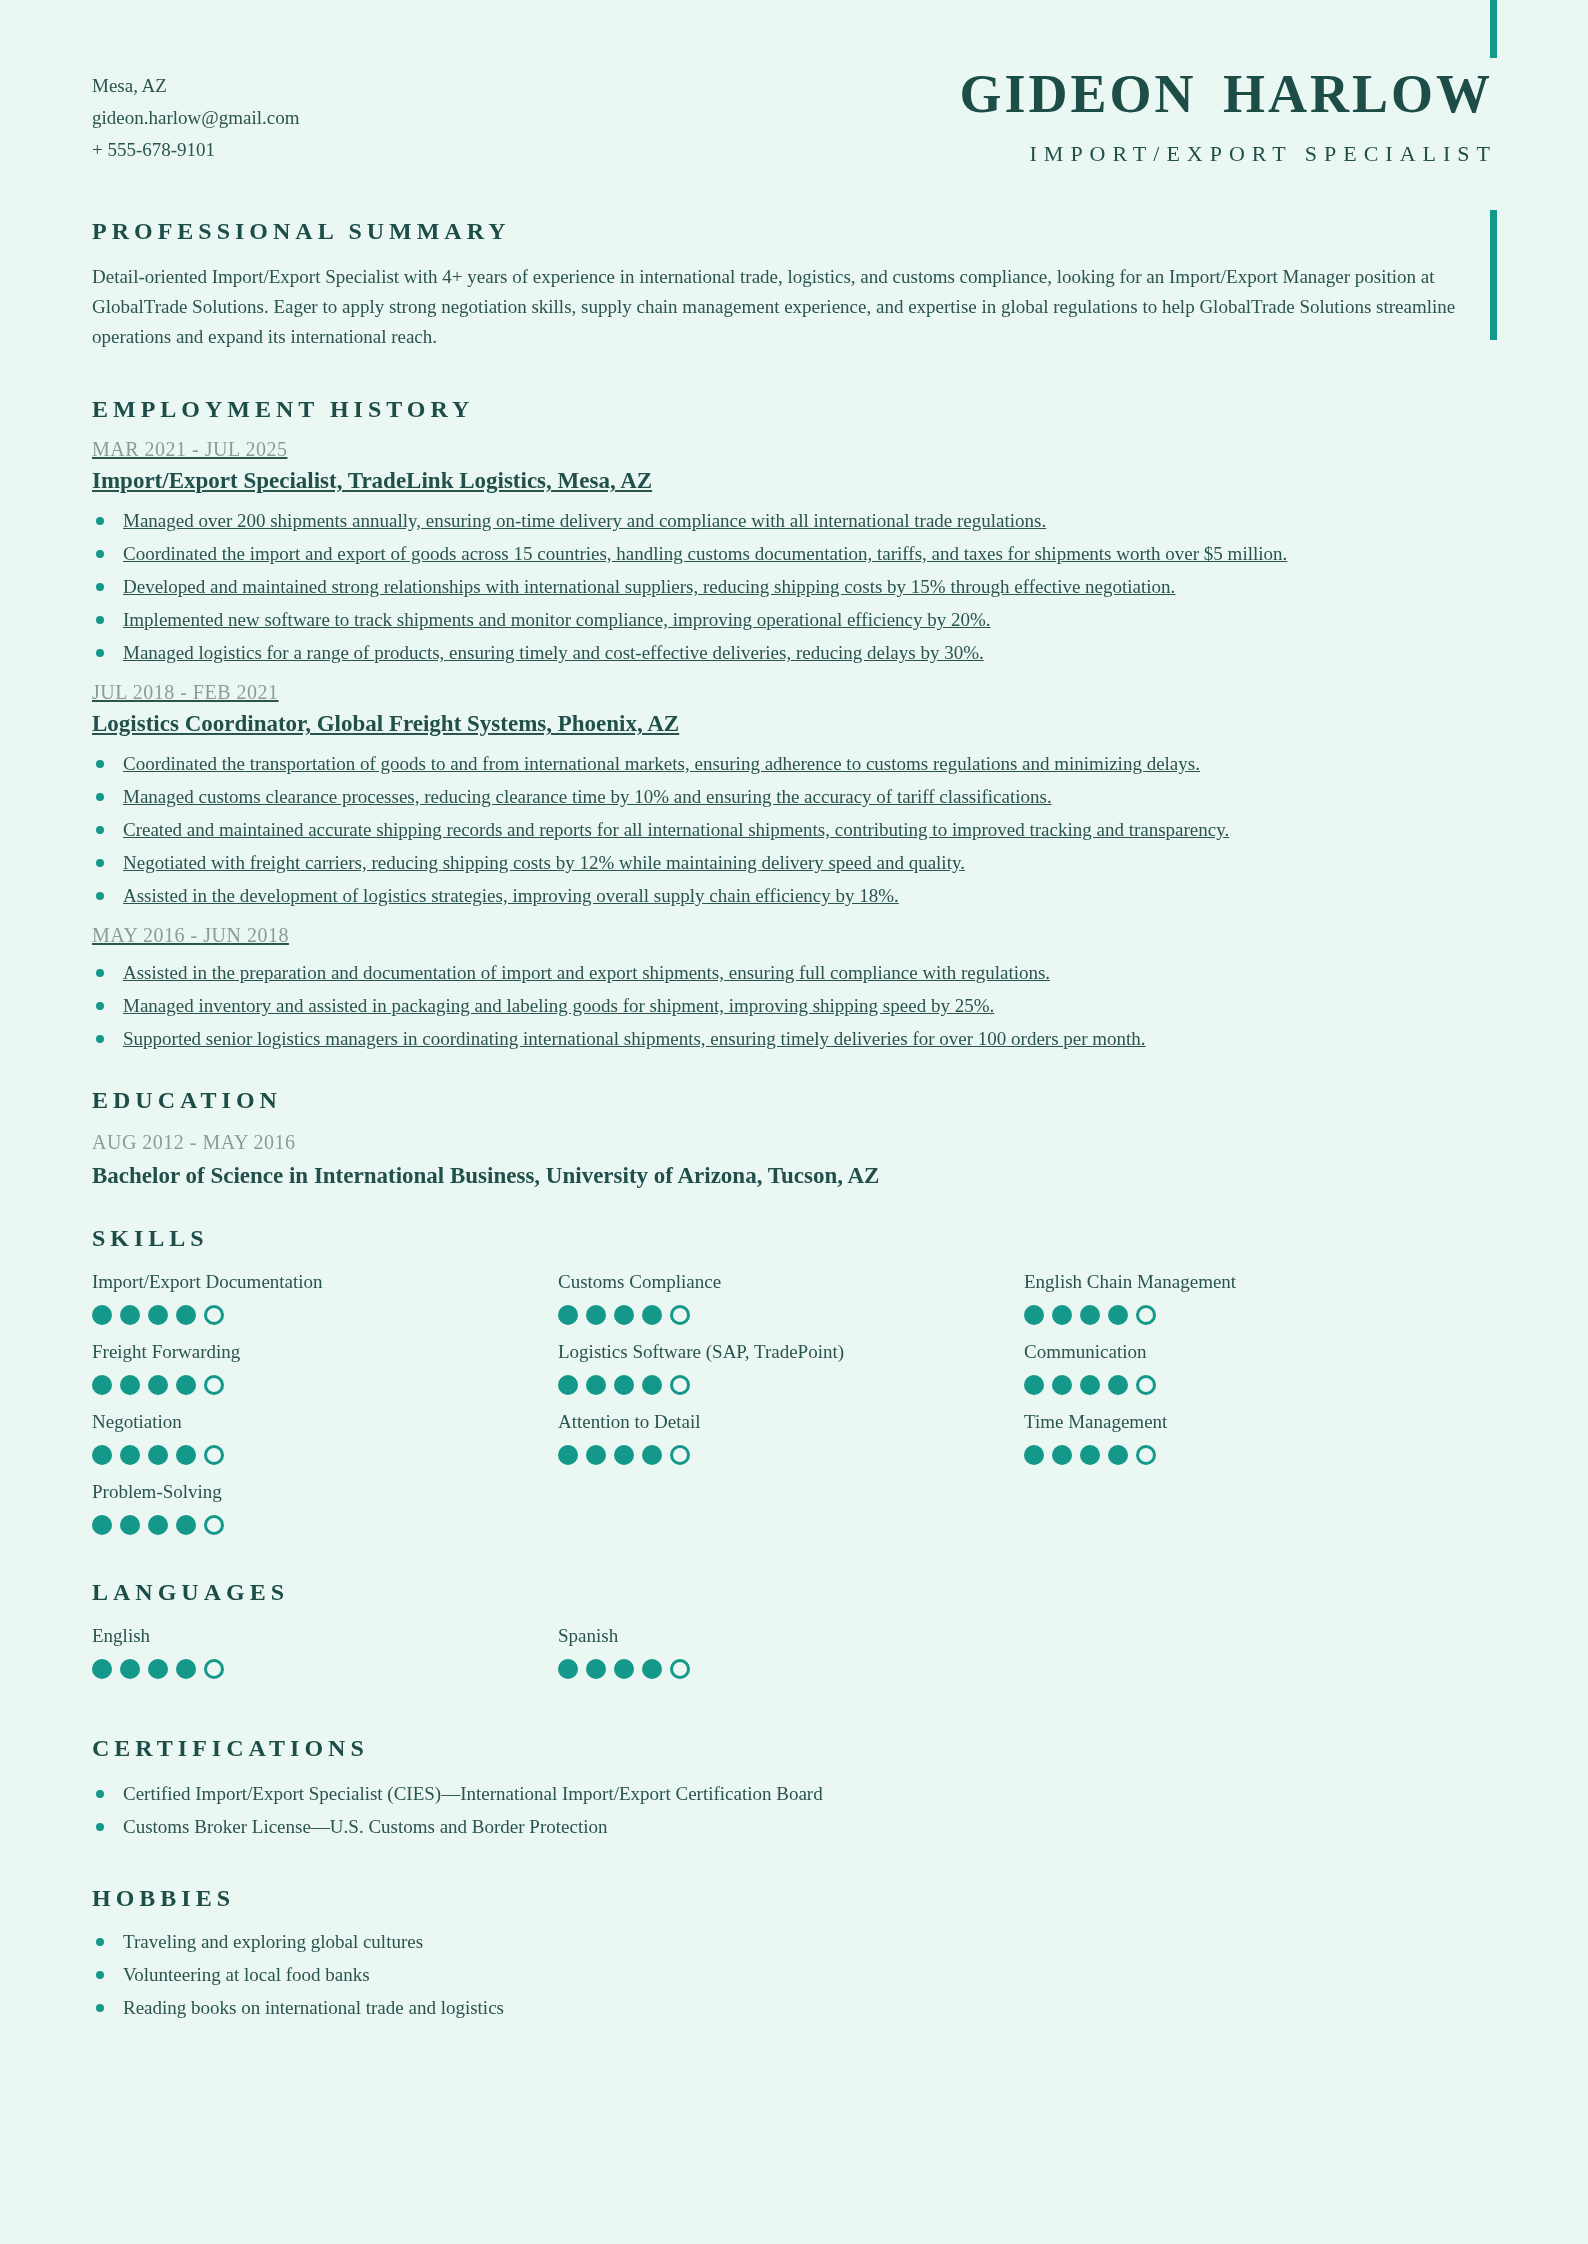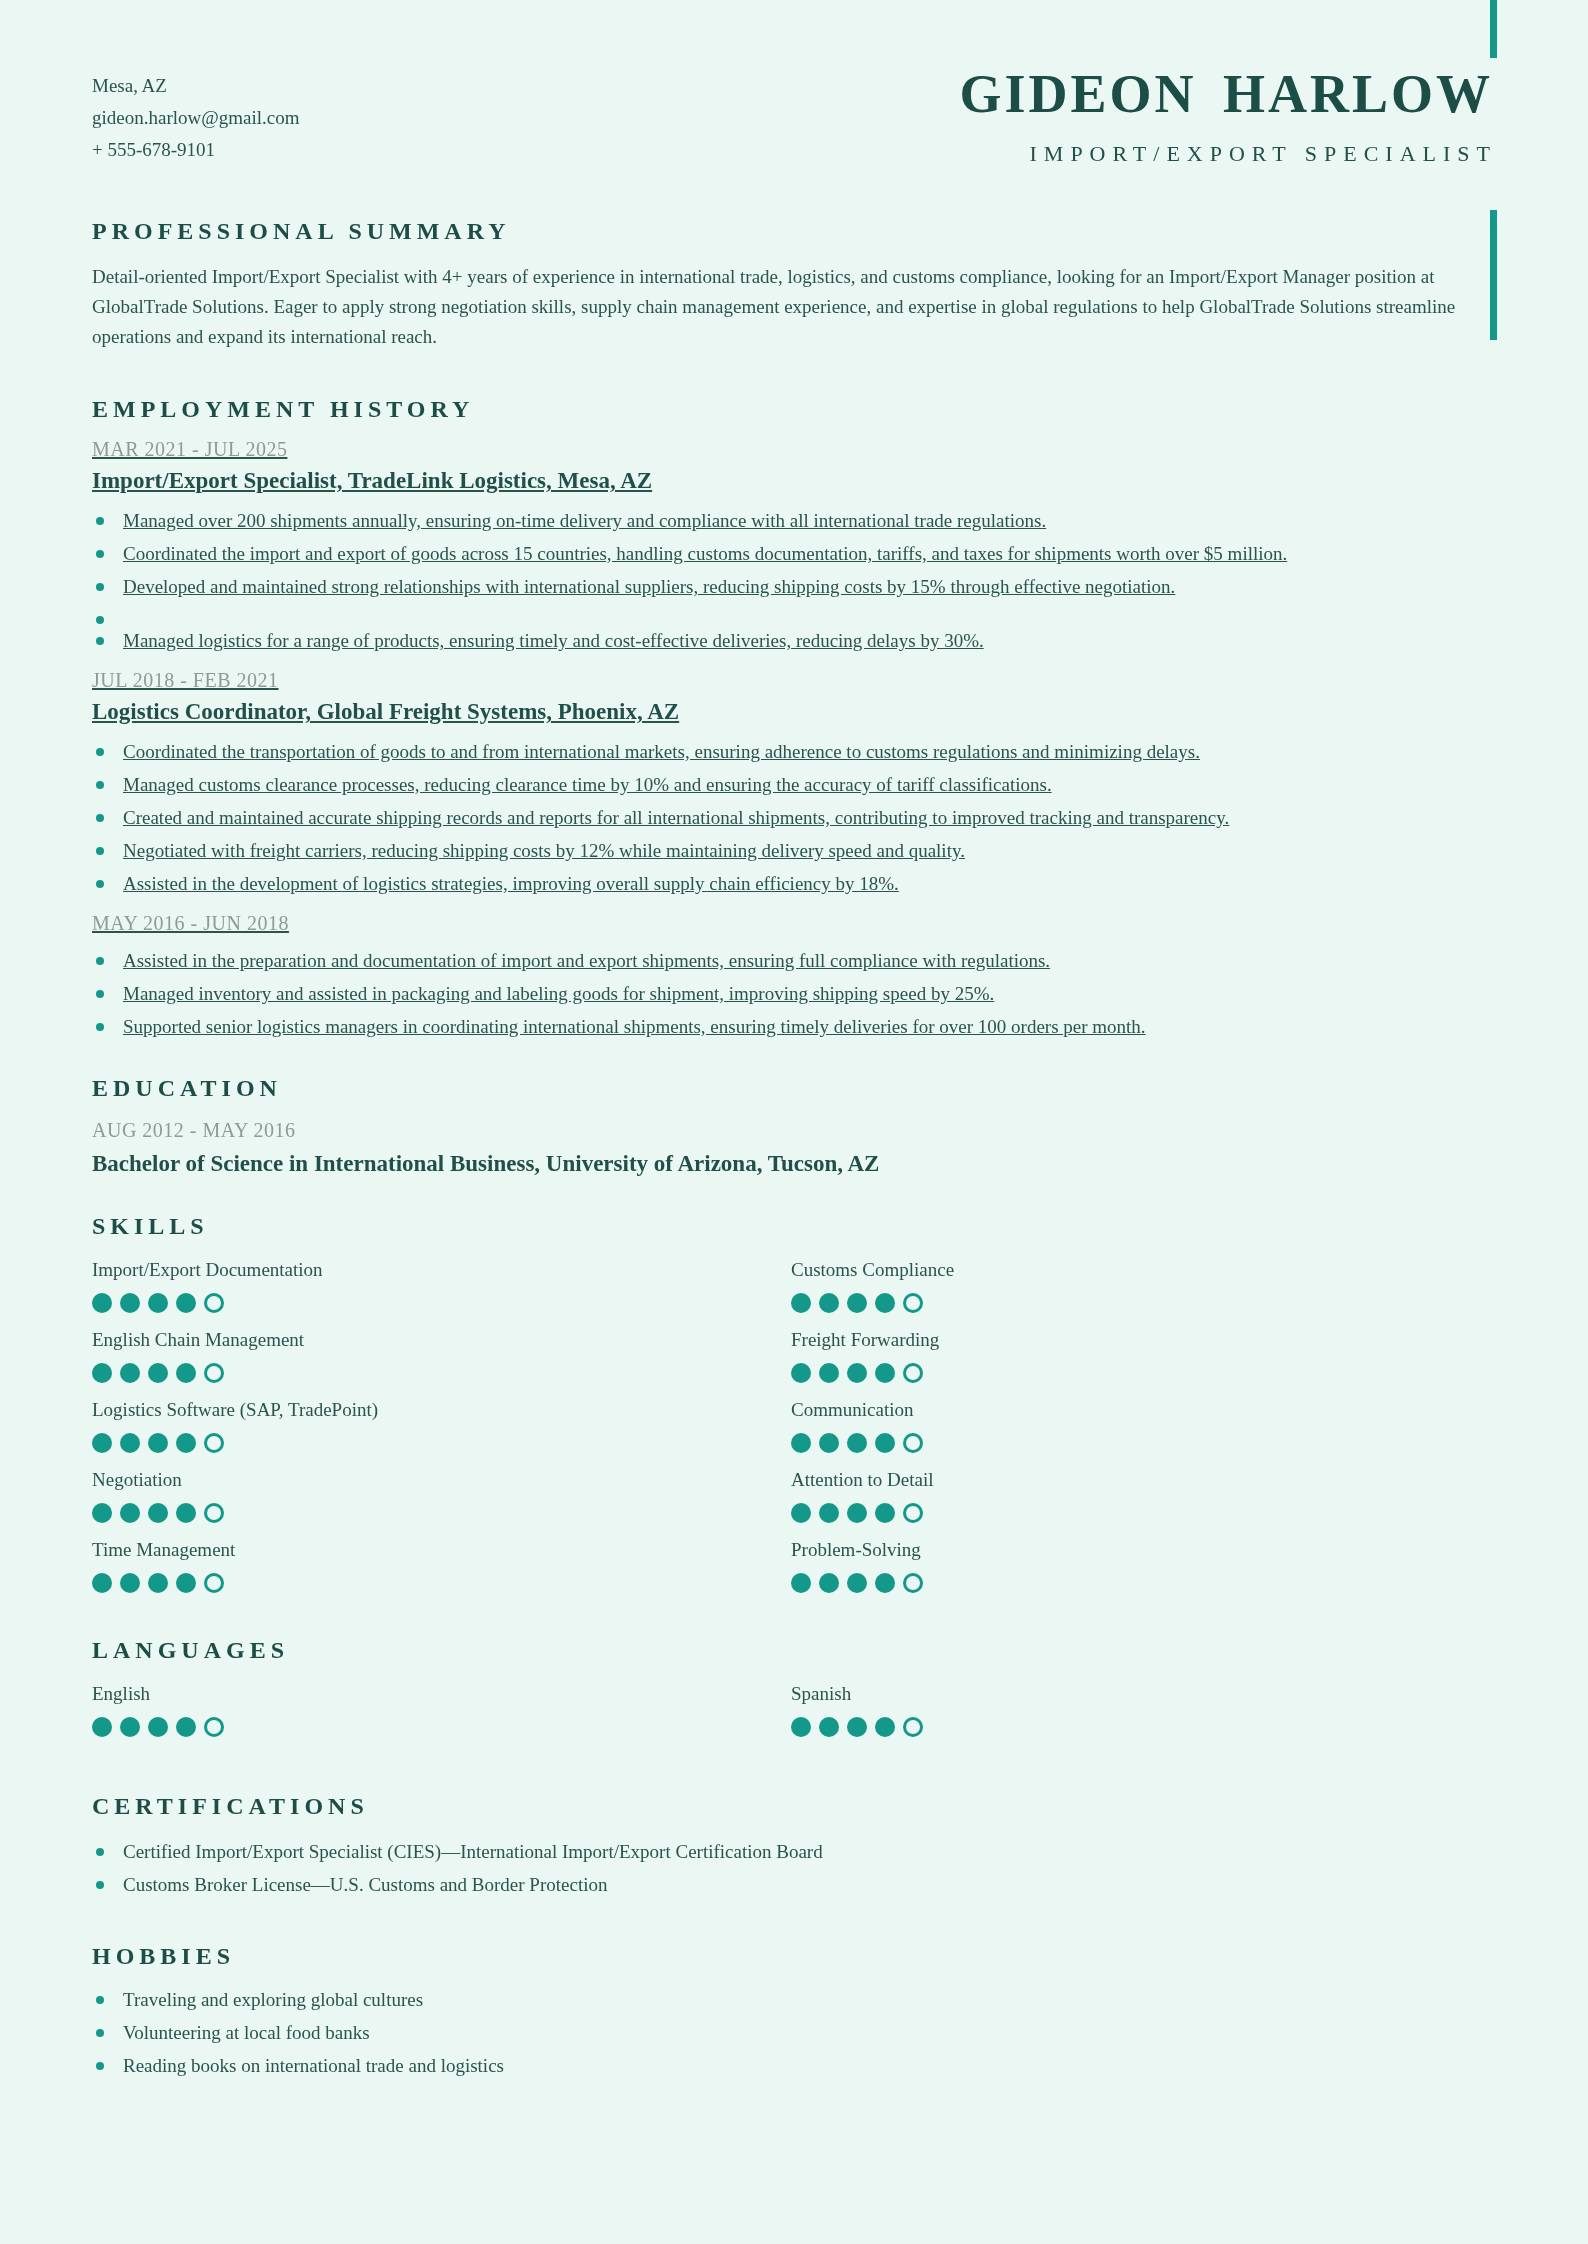--- a/index.html
+++ b/index.html
@@ -58,21 +58,21 @@
   ul.bullets li { display: flex; align-items: flex-start; line-height: 33px; font-size: 19px; }
   .bullet-dot {
     flex: 0 0 auto; width: 8px; height: 8px; border-radius: 50%;
     background: #14988a; margin: 13px 19px 0 4px;
   }
 
   .edu-dates { margin-top: 14px; }
   .degree { margin: 6px 0 0 0; font-size: 23px; font-weight: bold; color: #21504a; line-height: 30px; }
 
   .rating-grid {
-    display: grid; grid-template-columns: repeat(2, 1fr);
+    display: grid; grid-template-columns: repeat(3, 1fr);
     margin-top: 16px;
   }
   .rating-item { margin-bottom: 14px; }
   .rating-name { font-size: 19px; line-height: 26px; }
   .dots { margin-top: 10px; height: 20px; }
   .dot {
     display: inline-block; width: 20px; height: 20px; border-radius: 50%;
     margin-right: 8px; box-sizing: border-box; vertical-align: top;
   }
   .dot-filled { background: #14988a; }
@@ -122,20 +122,21 @@
                 <span>Coordinated the import and export of goods across 15 countries, handling customs documentation, tariffs, and taxes for shipments worth over $5 million.</span>
               </li>
 
               <li>
                 <span class="bullet-dot"></span>
                 <span>Developed and maintained strong relationships with international suppliers, reducing shipping costs by 15% through effective negotiation.</span>
               </li>
 
               <li>
                 <span class="bullet-dot"></span>
+                <span>Implemented new software to track shipments and monitor compliance, improving operational efficiency by 20%.</span>
               </li>
 
               <li>
                 <span class="bullet-dot"></span>
                 <span>Managed logistics for a range of products, ensuring timely and cost-effective deliveries, reducing delays by 30%.</span>
               </li>
             </ul>
         </div>
 
         <div class="job">

